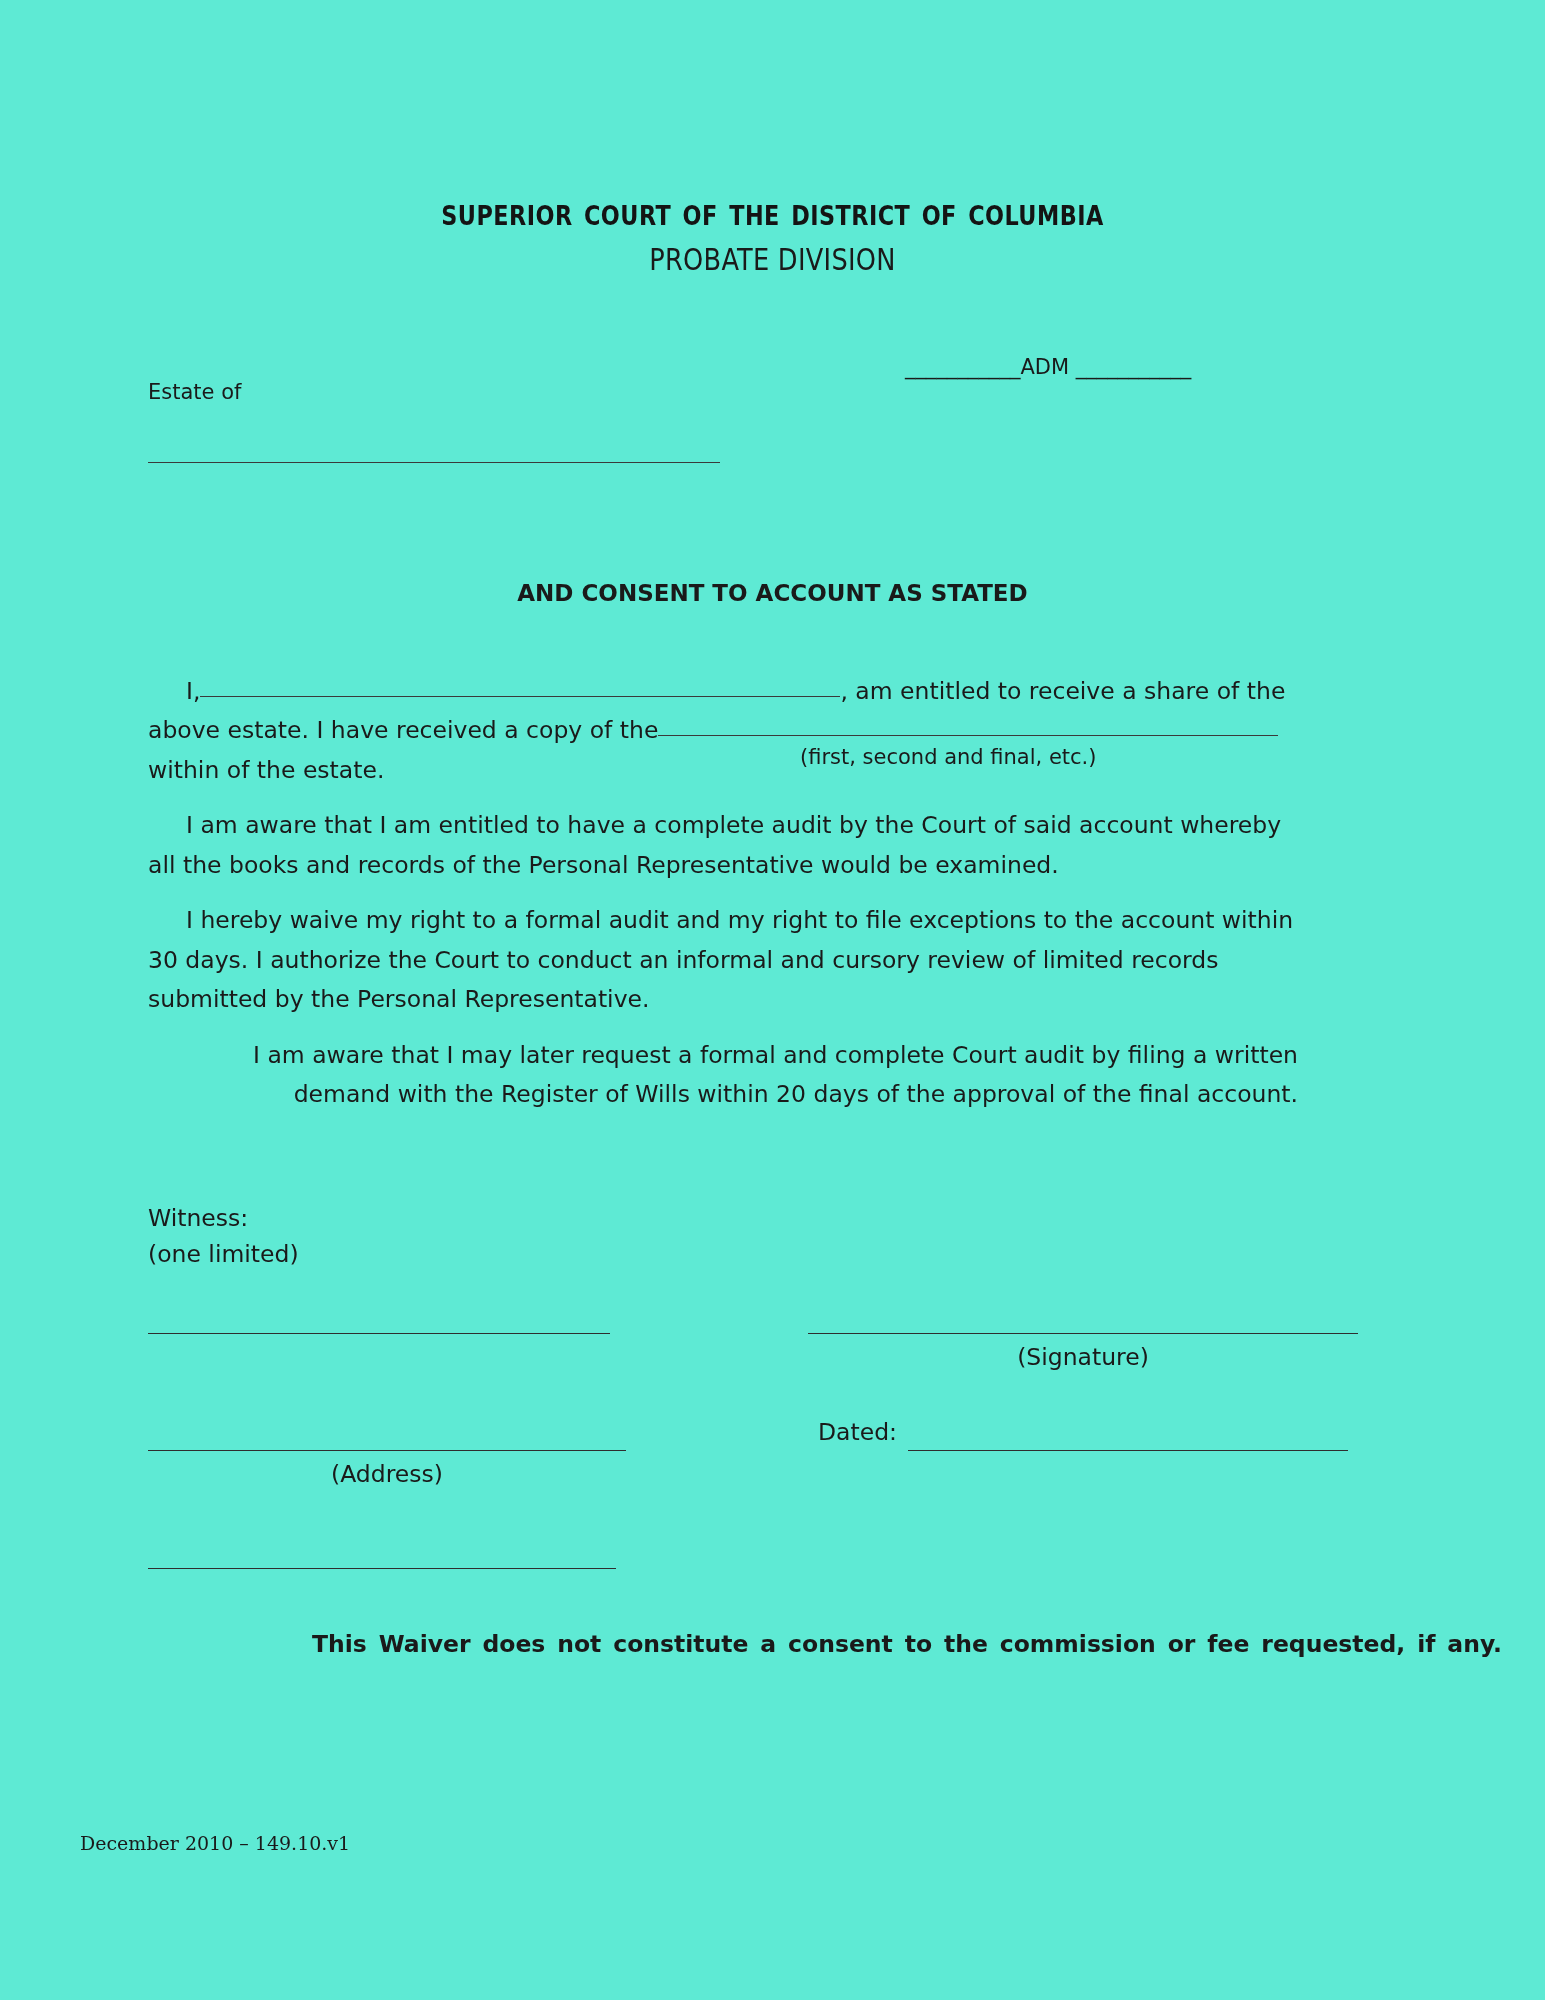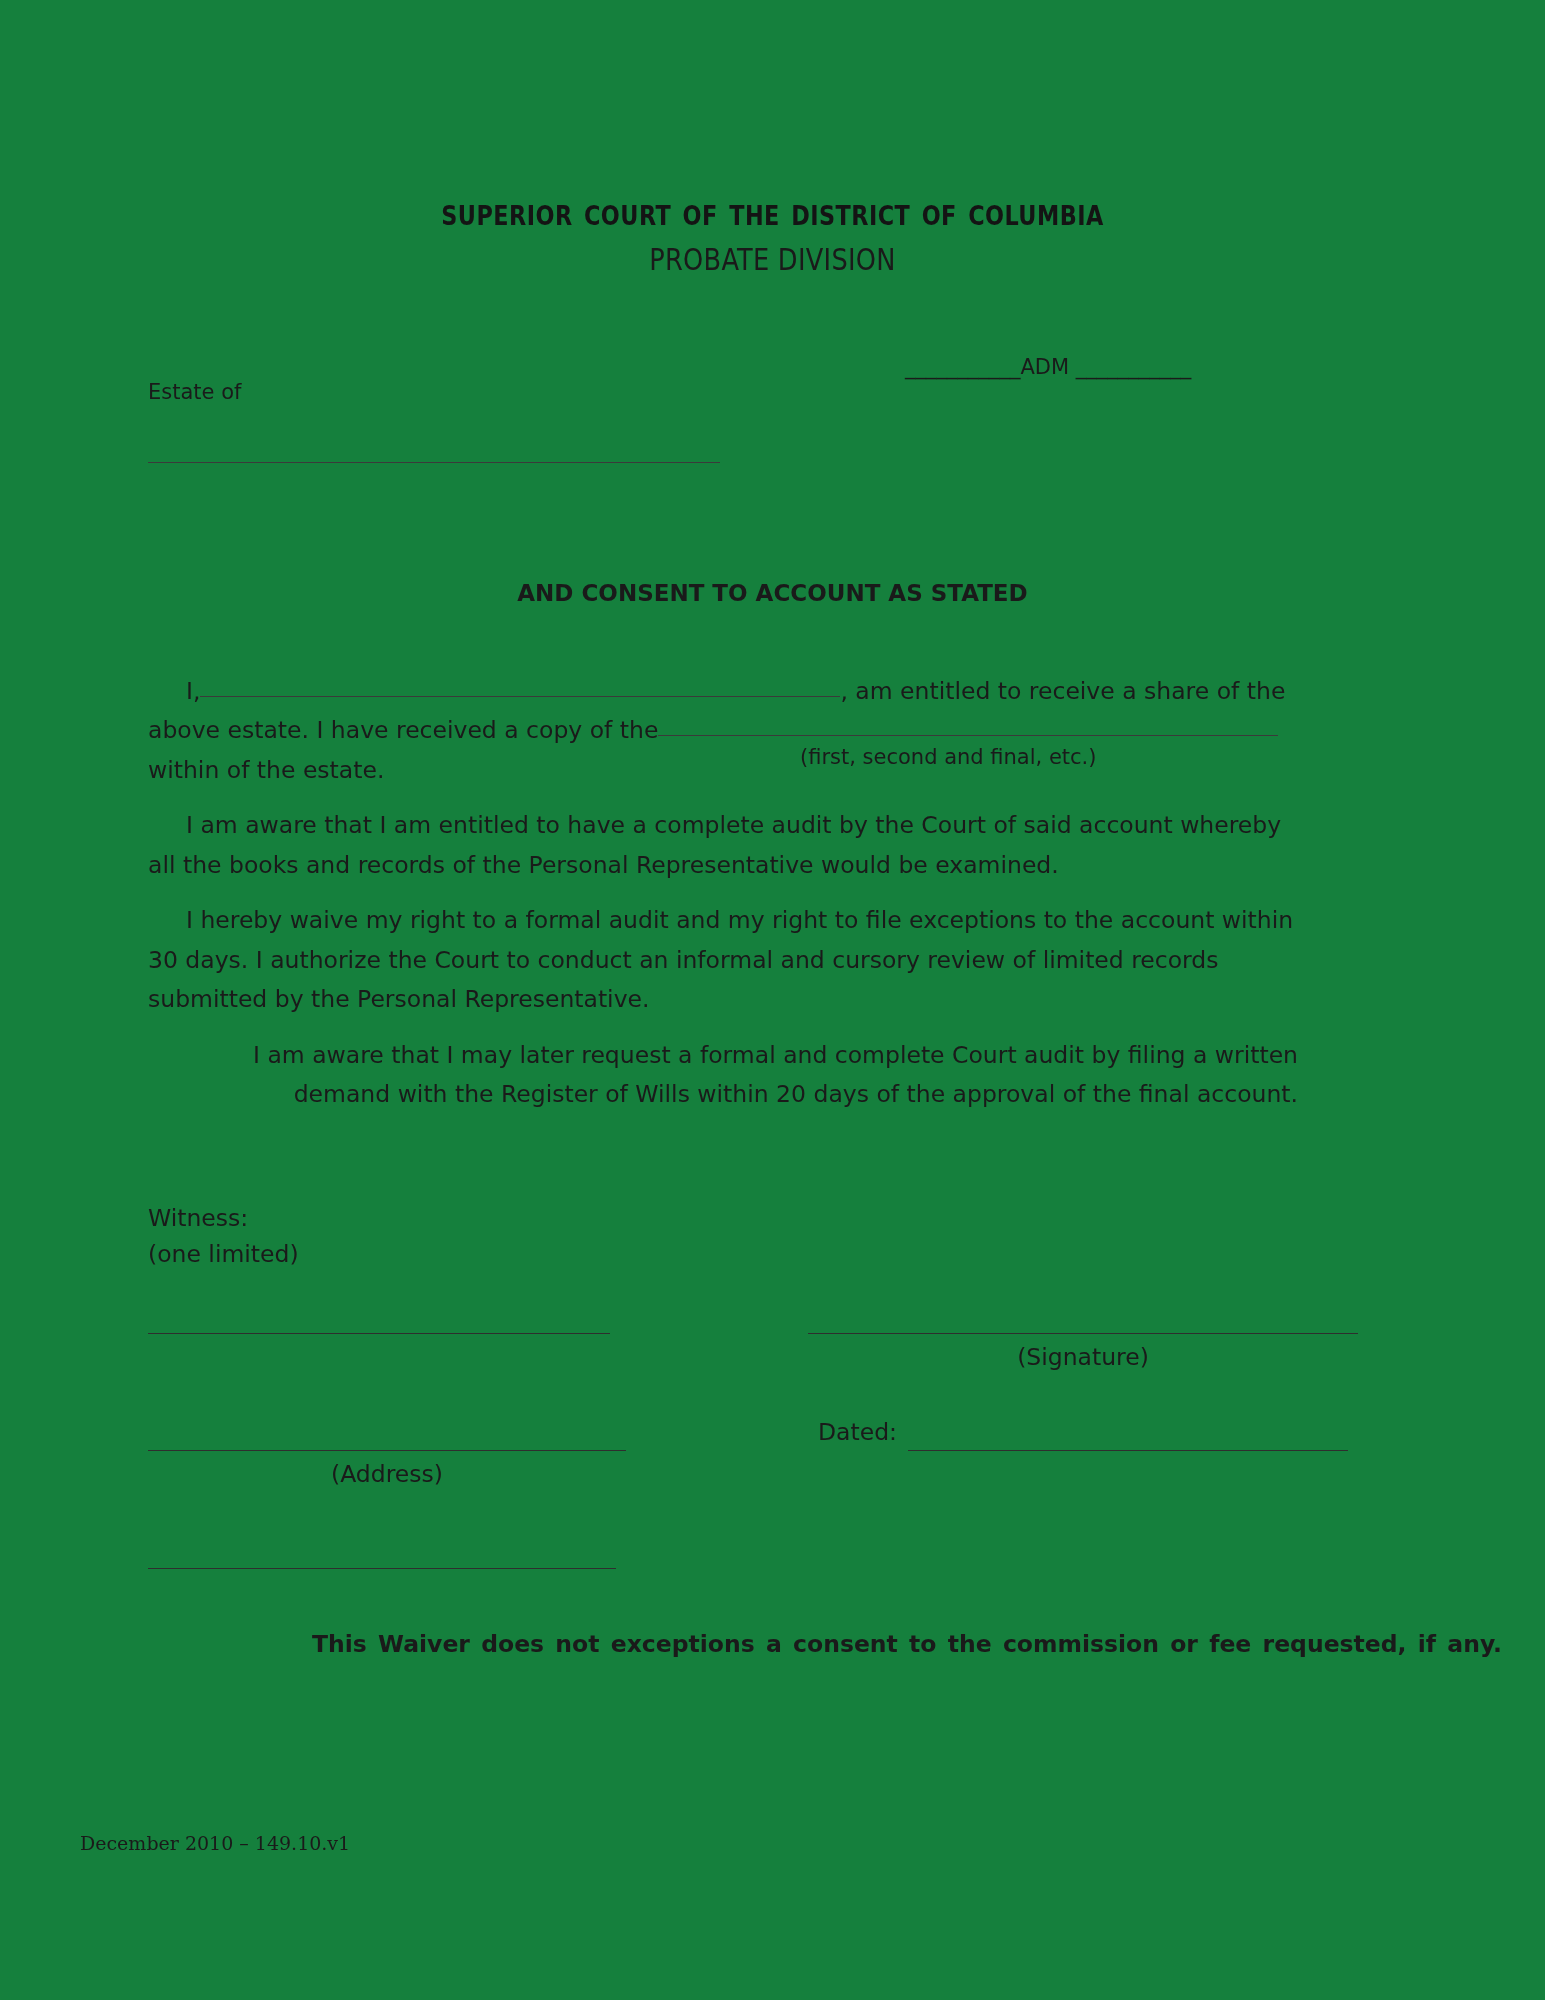--- a/index.html
+++ b/index.html
@@ -4,21 +4,21 @@
 <style>
   html, body {
     margin: 0;
     padding: 0;
     background: #ffffff;
   }
   .page {
     position: relative;
     width: 1545px;
     height: 2000px;
-    background: #15803d;
+    background: #5eead4;
     margin: 0 auto;
     font-family: "DejaVu Sans", sans-serif;
     color: #1a1a1a;
     overflow: hidden;
   }
 
   
   .court-header {
     position: absolute;
     left: 0;
@@ -216,17 +216,17 @@
   <div class="sig-rule rule-witness-1"></div>
   <div class="sig-rule rule-witness-2"></div>
   <div class="sig-rule rule-witness-3"></div>
   <div class="sig-rule rule-signature"></div>
   <div class="sig-rule rule-dated"></div>
 
   <div class="sig-caption cap-signature">(Signature)</div>
   <div class="sig-caption cap-address">(Address)</div>
   <div class="dated-label">Dated:</div>
 
-  <div class="notice">This Waiver does not exceptions a consent to the commission or fee requested, if any.</div>
+  <div class="notice">This Waiver does not constitute a consent to the commission or fee requested, if any.</div>
 
   <div class="footer">December 2010 – 149.10.v1</div>
 
 </div>
 
 </body></html>

